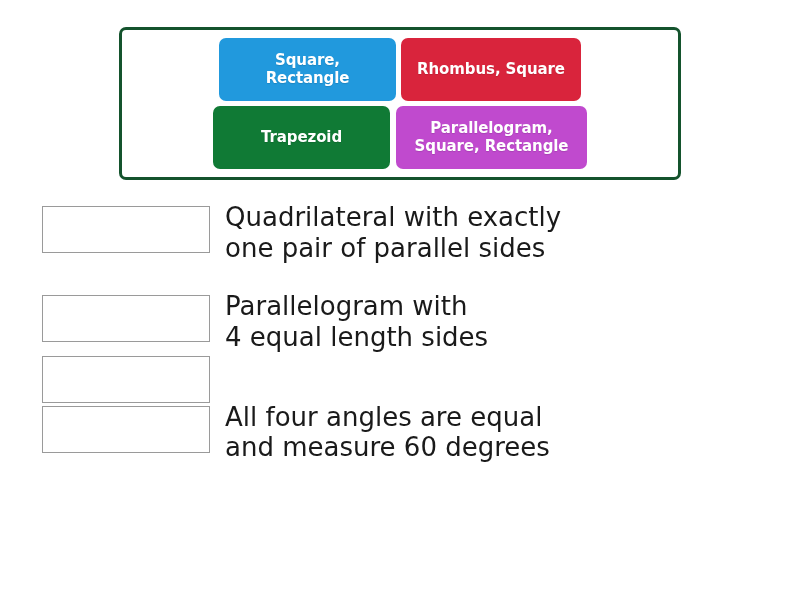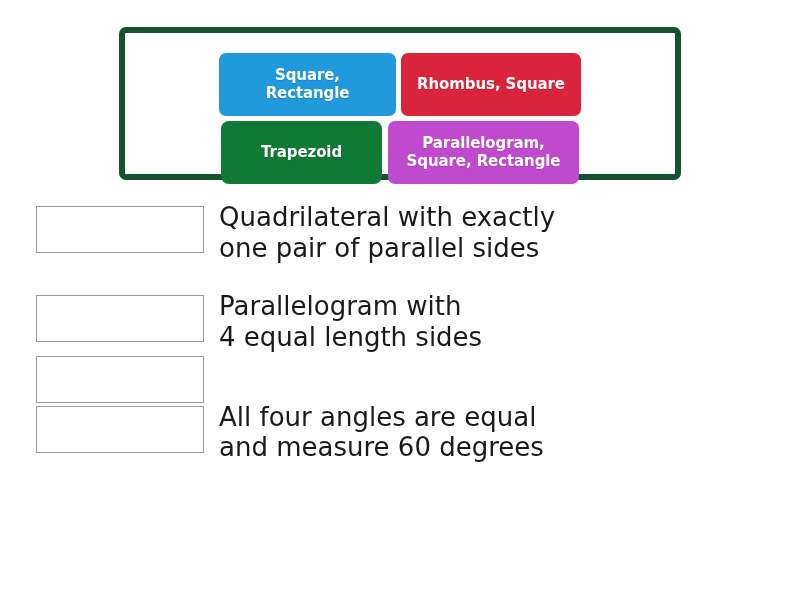--- a/index.html
+++ b/index.html
@@ -21,24 +21,24 @@
     background: #ffffff;
   }
 
   
   .tile-tray {
     position: absolute;
     left: 119px;
     top: 27px;
     width: 562px;
     height: 153px;
-    border: 6px solid #14532d;
+    border: 3px solid #14532d;
     border-radius: 7px;
     background: #ffffff;
-    padding: 12px;
+    padding: 0;
   }
 
   .tile-row {
     display: flex;
     justify-content: center;
     align-items: flex-start;
   }
   .tile-row.row-1 { padding-top: 8px; gap: 5px; }
   .tile-row.row-2 { padding-top: 5px; gap: 6px; }
 
@@ -55,36 +55,37 @@
     padding: 4px 6px;
     letter-spacing: -0.1px;
     cursor: move;
     user-select: none;
     text-shadow: 0 1px 1px rgba(0,0,0,0.12);
   }
 
   .tile-w1 { width: 177px; height: 63px; }
   .tile-w2 { width: 180px; height: 63px; }
   .tile-w3 { width: 177px; height: 63px; }
-  .tile-w4 { width: 161px; height: 63px; border-radius: 8px; }
+  .tile-w4 { width: 177px; height: 63px; }
   .tile-w5 { width: 191px; height: 63px; }
 
   
   .rows {
     position: absolute;
     left: 0;
     top: 206px;
     width: 800px;
   }
 
   .q-row {
     position: relative;
     display: flex;
     align-items: flex-start;
     margin-bottom: 0;
+    margin-left: 6px;
   }
 
   .drop-box {
     width: 168px;
     height: 47px;
     border: 1px solid #9a9a9a;
     background: #ffffff;
     margin-left: 36px;
     flex: 0 0 auto;
     cursor: pointer;

